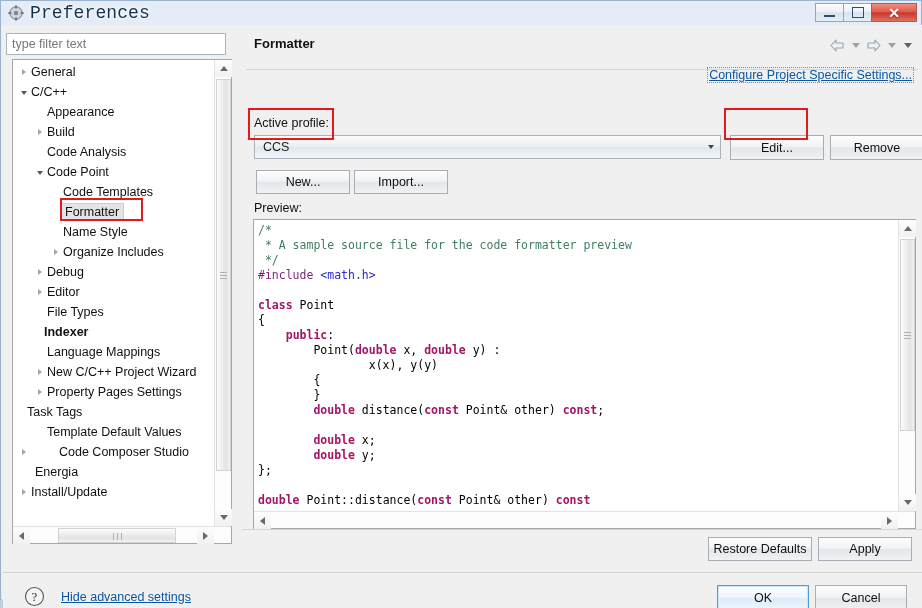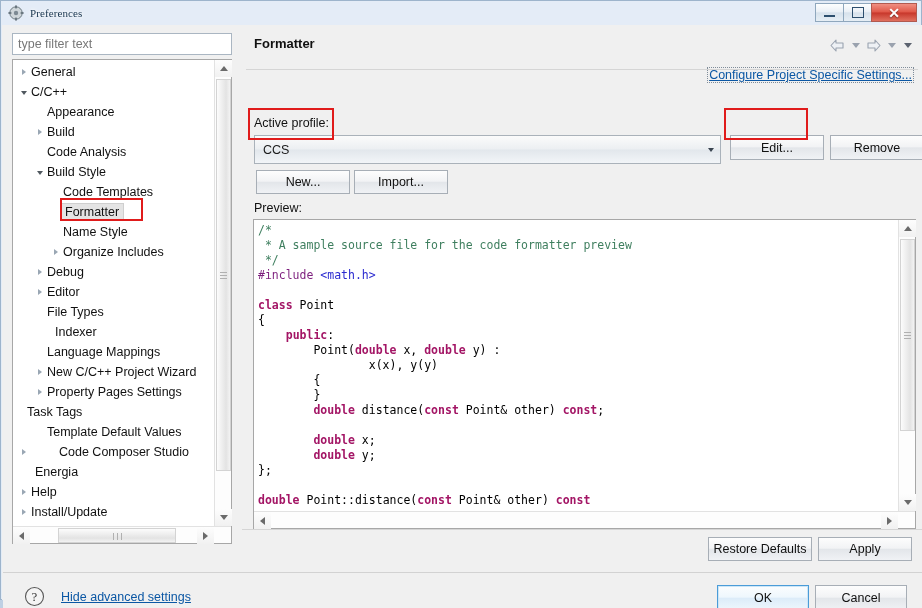--- a/index.html
+++ b/index.html
@@ -29,21 +29,21 @@
     position: absolute; left: 0; top: 0; width: 100%; height: 24px;
     box-sizing: border-box;
     display: flex; align-items: center;
   }
   .title-icon {
     width: 16px; height: 16px; margin-left: 7px; margin-right: 6px;
     position: relative; flex: 0 0 auto;
   }
   .title-icon svg { display:block; }
   .title-text {
-    font-size: 11px; color: #16334d; font-family: Liberation Serif, serif;
+    font-size: 18px; color: #16334d; font-family: Liberation Mono, monospace;
     text-shadow: 0 0 3px #fff, 0 0 5px #fff;
     letter-spacing: .1px;
   }
   .win-buttons {
     position: absolute; right: 4px; top: 2px;
     display: flex; align-items: center;
   }
   .wb {
     width: 29px; height: 19px; margin-left: -1px;
     box-sizing: border-box;
@@ -64,21 +64,21 @@
 
   
   .client {
     position: absolute; left: 1px; top: 24px;
     width: 920px; height: 575px;
     background: #f0f0f0;
     box-sizing: border-box;
   }
 
   
-  .filter-wrap { position: absolute; left: 10px; top: 8px; width: 248px; }
+  .filter-wrap { position: absolute; left: 4px; top: 8px; width: 248px; }
   .filter-input {
     width: 220px; height: 22px; box-sizing: border-box;
     border: 1px solid #aab6c2; background: #fff;
     padding: 2px 5px; font-size: 12.5px; color: #555;
     font-family: "Liberation Sans", sans-serif;
     outline: none;
   }
   .filter-input::placeholder { color: #777; opacity: 1; }
 
   
@@ -198,21 +198,21 @@
     position: absolute; right: 8px; top: 42px;
     border: 1px dotted #7f8c99; padding: 0 1px;
   }
 
   .lbl {
     font-size: 12.5px; color: #111; font-family: "Liberation Sans", sans-serif;
   }
   .active-profile-lbl { position: absolute; left: 12px; top: 91px; }
 
   .combo {
-    position: absolute; left: 12px; top: 110px; width: 467px; height: 29px;
+    position: absolute; left: 12px; top: 110px; width: 467px; height: 24px;
     box-sizing: border-box;
     border: 1px solid #aab2ba;
     background: linear-gradient(180deg,#fbfbfb,#eceff2 48%,#e2e7ec 52%,#f2f5f8);
     display: flex; align-items: center;
   }
   .combo-text { padding-left: 8px; font-size: 12.5px; color: #1a1a1a; flex: 1; }
   .combo-arrow { width: 18px; display: flex; align-items: center; justify-content: center; }
   .combo-arrow .dd-tri { border-top-color: #3a4450; border-left-width: 3.5px; border-right-width: 3.5px; border-top-width: 4.5px;}
 
   .btn {
@@ -367,21 +367,21 @@
                 <span class="tree-label">Build</span>
               </div>
               <div class="tree-item" style="padding-left: 20px;">
                 <span class="tw"></span>
                 <span class="tree-label">Code Analysis</span>
               </div>
               <div class="tree-item" style="padding-left: 20px;">
                 <span class="tw">
                   <span class="arrow-e"></span>
                 </span>
-                <span class="tree-label">Build Style</span>
+                <span class="tree-label">Code Point</span>
               </div>
               <div class="tree-item" style="padding-left: 36px;">
                 <span class="tw"></span>
                 <span class="tree-label">Code Templates</span>
               </div>
               <div class="tree-item selected" style="padding-left: 36px;">
                 <span class="tw"></span>
                 <span class="tree-label">Formatter</span>
               </div>
               <div class="tree-item" style="padding-left: 36px;">
@@ -403,21 +403,21 @@
               <div class="tree-item" style="padding-left: 20px;">
                 <span class="tw">
                   <span class="arrow-c"></span>
                 </span>
                 <span class="tree-label">Editor</span>
               </div>
               <div class="tree-item" style="padding-left: 20px;">
                 <span class="tw"></span>
                 <span class="tree-label">File Types</span>
               </div>
-              <div class="tree-item" style="padding-left: 28px;">
+              <div class="tree-item" style="padding-left: 17px; font-weight: bold;">
                 <span class="tw"></span>
                 <span class="tree-label">Indexer</span>
               </div>
               <div class="tree-item" style="padding-left: 20px;">
                 <span class="tw"></span>
                 <span class="tree-label">Language Mappings</span>
               </div>
               <div class="tree-item" style="padding-left: 20px;">
                 <span class="tw">
                   <span class="arrow-c"></span>
@@ -440,26 +440,20 @@
               </div>
               <div class="tree-item" style="padding-left: 4px; gap: 28px;">
                 <span class="tw">
                   <span class="arrow-c"></span>
                 </span>
                 <span class="tree-label">Code Composer Studio</span>
               </div>
               <div class="tree-item" style="padding-left: 8px;">
                 <span class="tw"></span>
                 <span class="tree-label">Energia</span>
-              </div>
-              <div class="tree-item" style="padding-left: 4px;">
-                <span class="tw">
-                  <span class="arrow-c"></span>
-                </span>
-                <span class="tree-label">Help</span>
               </div>
               <div class="tree-item" style="padding-left: 4px;">
                 <span class="tw">
                   <span class="arrow-c"></span>
                 </span>
                 <span class="tree-label">Install/Update</span>
               </div>
             </div>
         </div>
 

